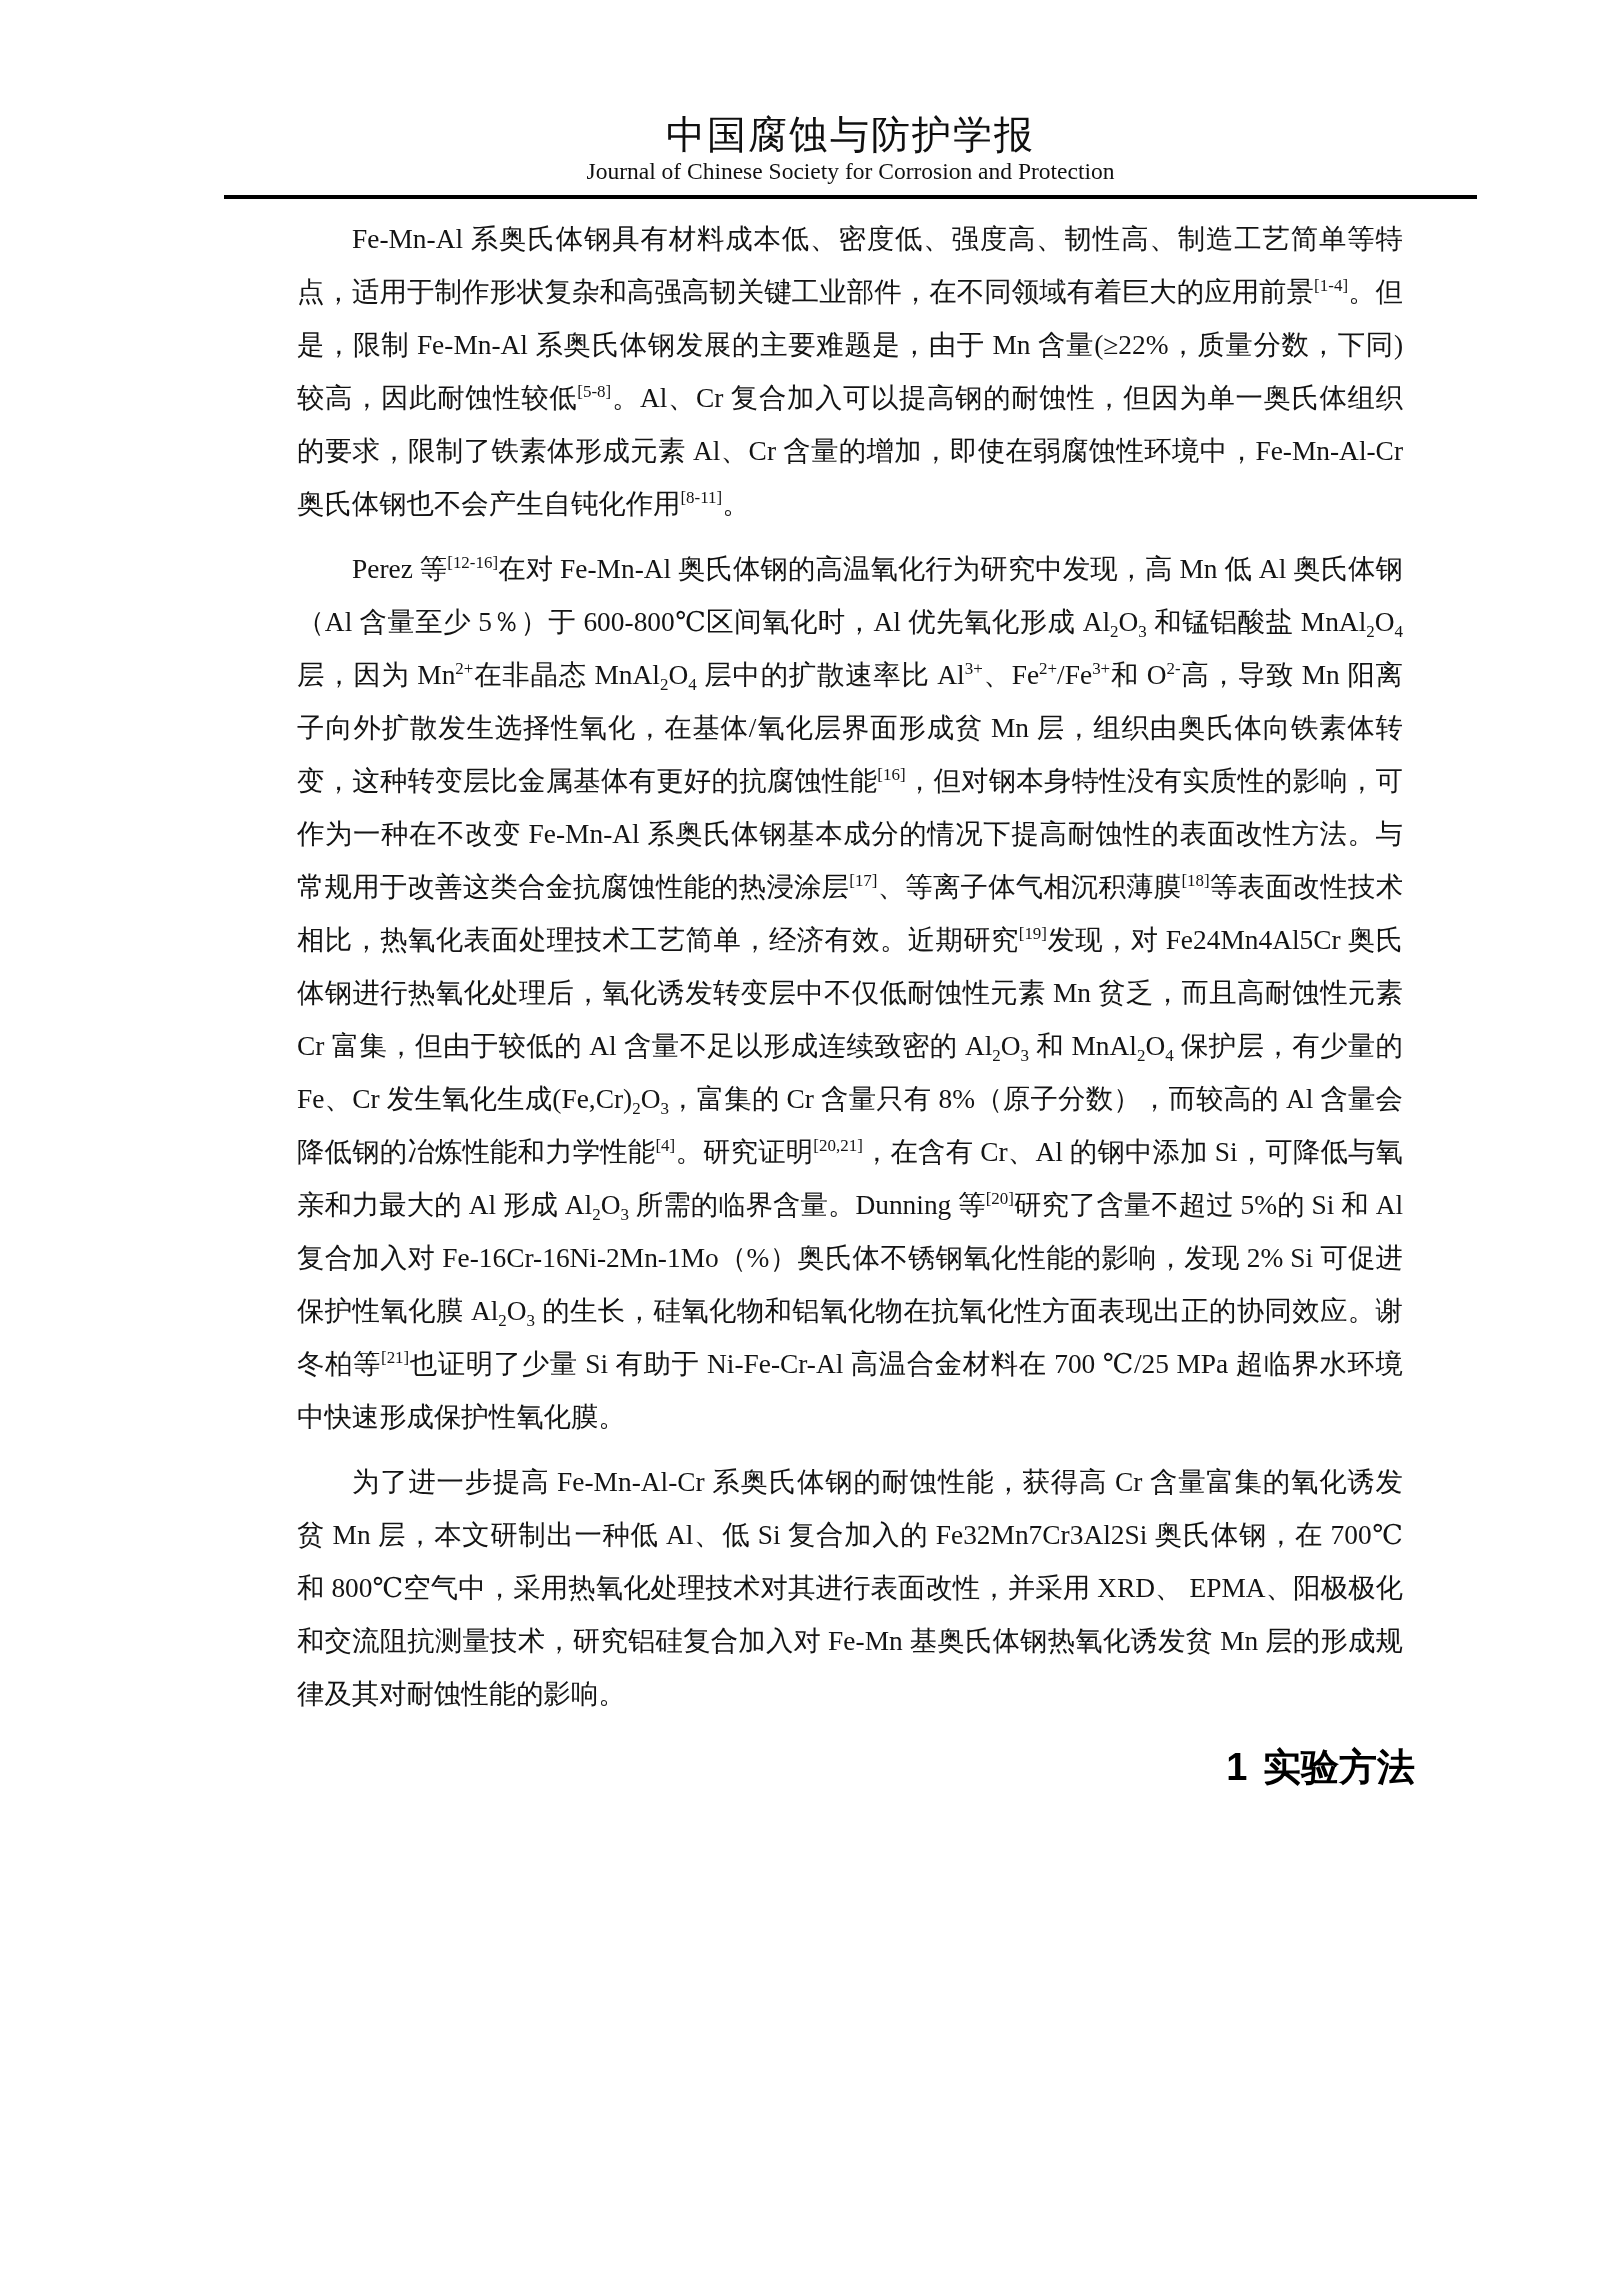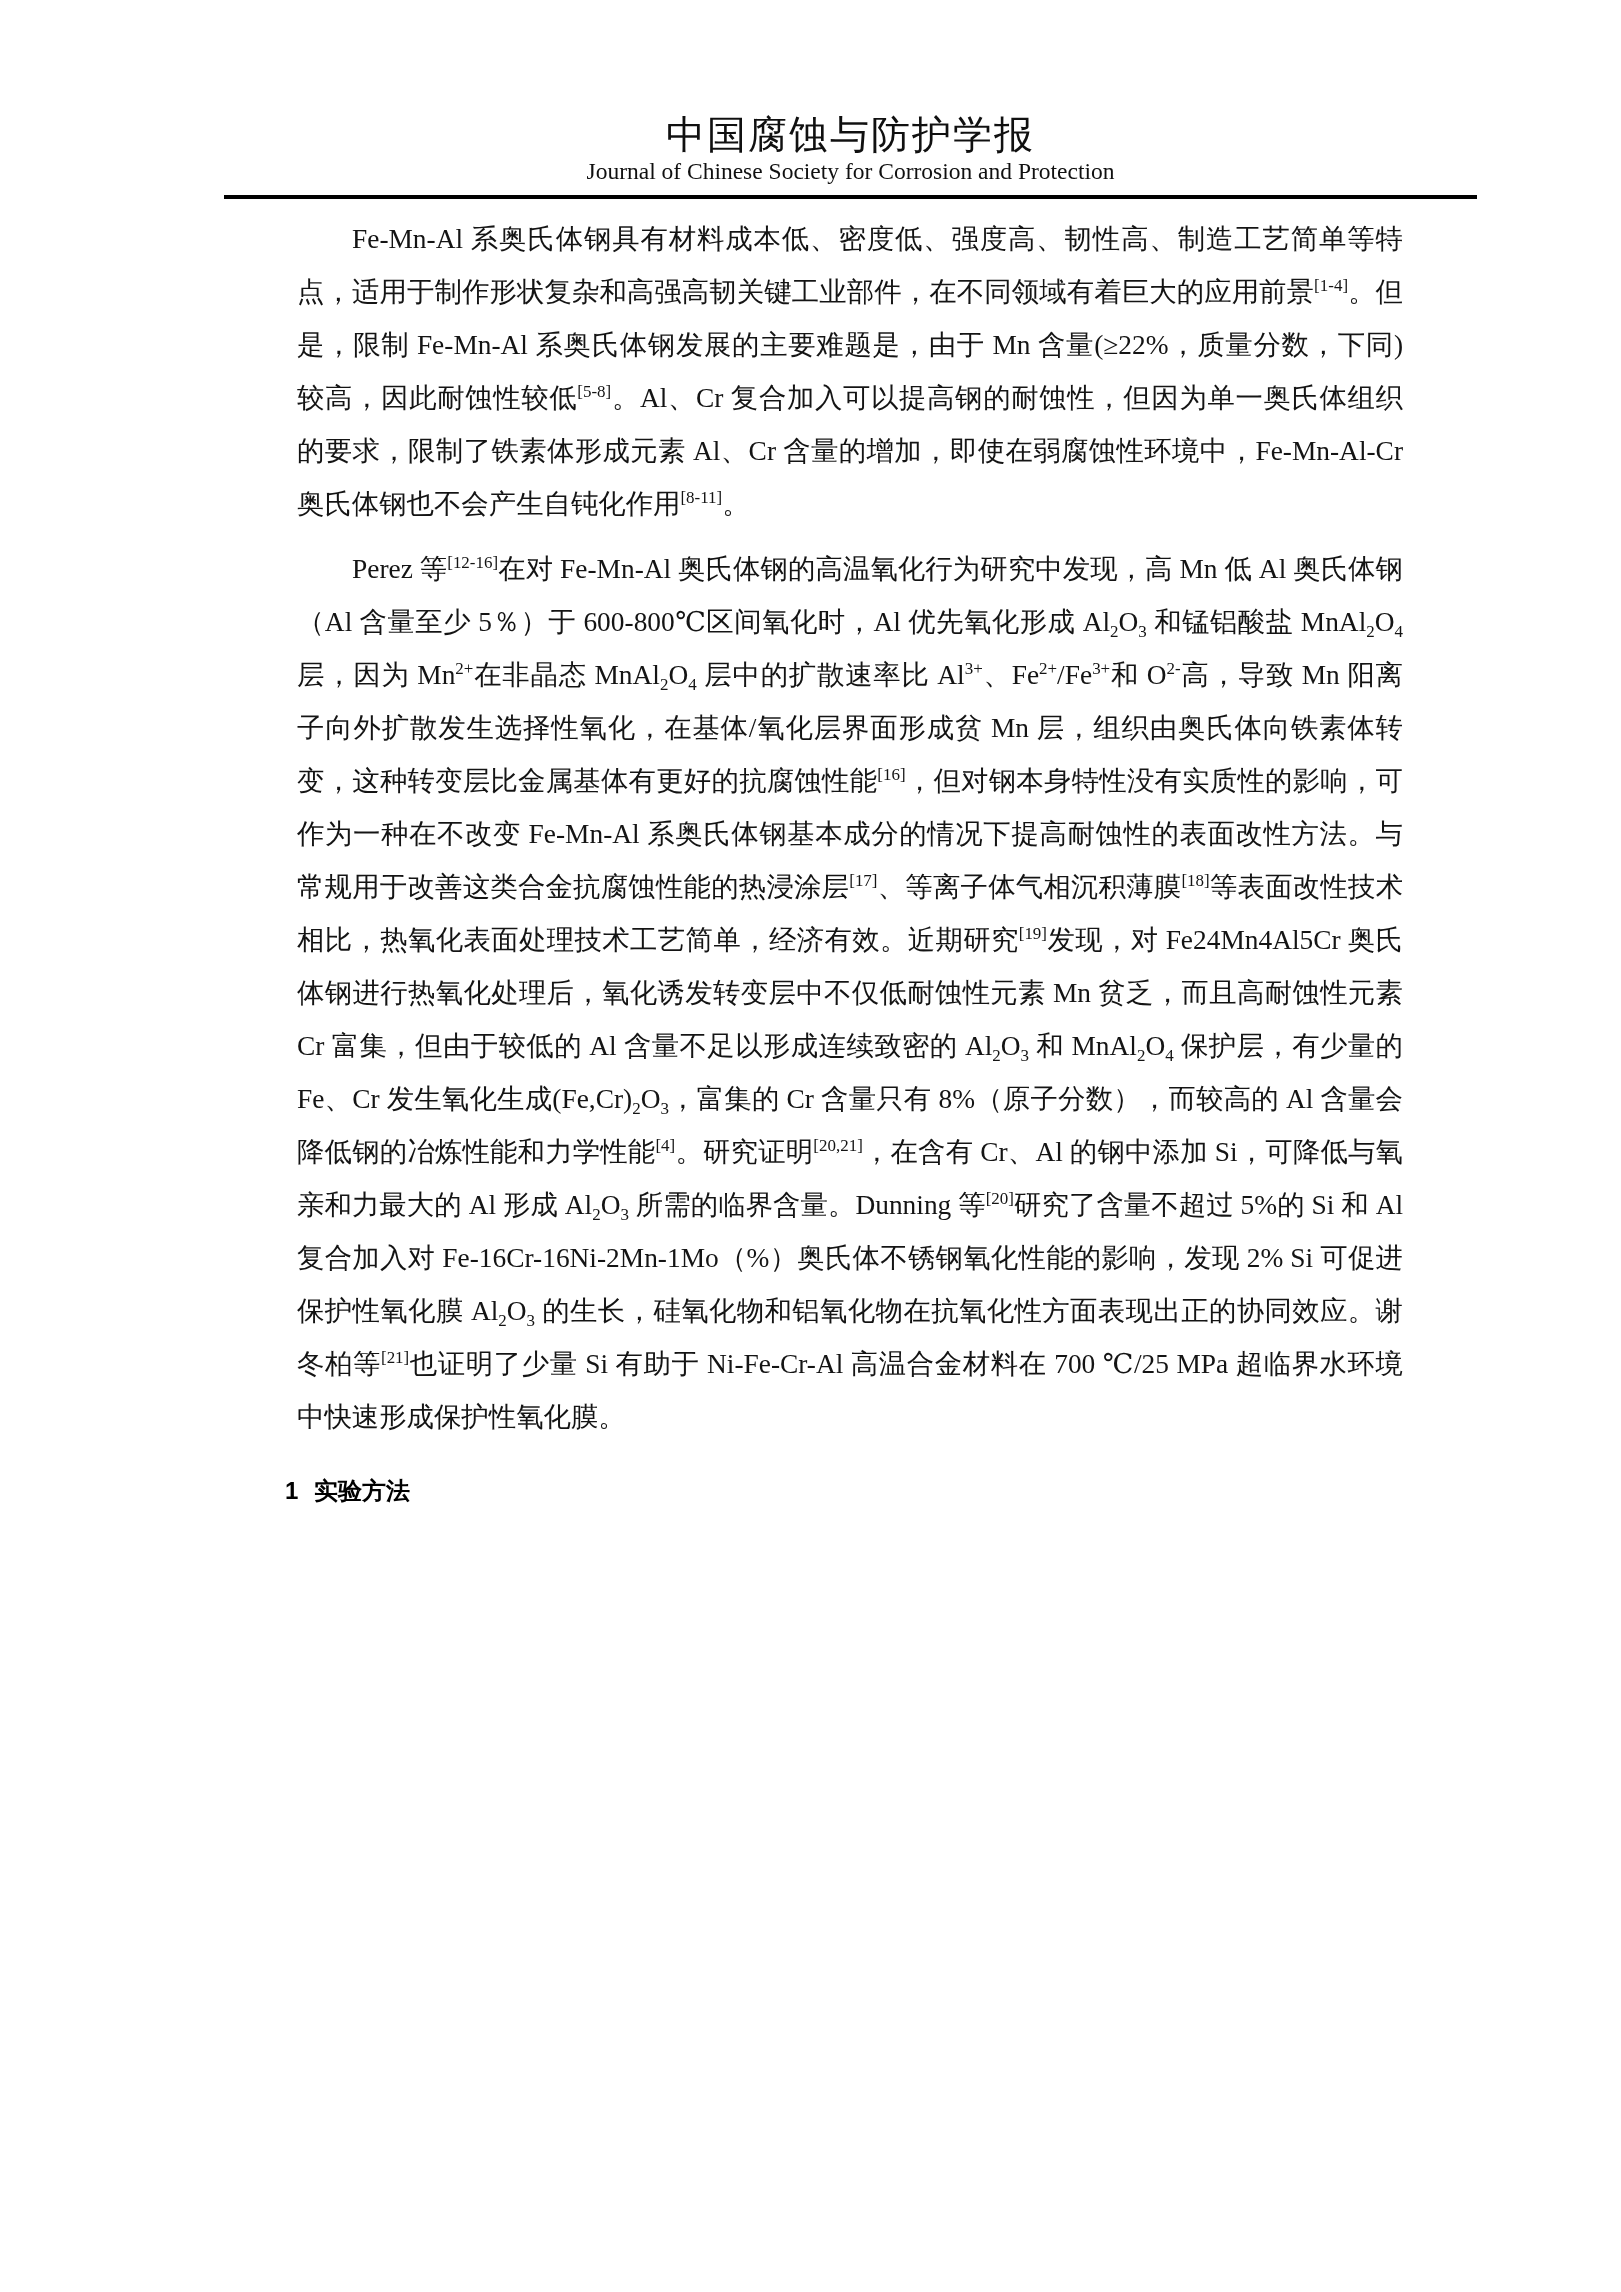--- a/index.html
+++ b/index.html
@@ -39,45 +39,47 @@
     text-indent: 55px;
     margin: 12px;
     word-break: break-word;
   }
   p.body-par sup, p.body-par sub {
     font-size: 0.62em;
     line-height: 0;
   }
   .section-heading {
     font-family: "Liberation Sans", "DejaVu Sans", sans-serif;
-    font-size: 24px;
+    font-size: 38px;
     font-weight: bold;
     line-height: 39px;
     margin: 26.5px 0 22.5px 0;
     color: #000000;
+    text-align: right;
   }
   .section-heading .heading-num { margin-right: 15.7px; }
 </style>
 </head>
 <body>
 
 <div class="page">
 
   <div class="header">
     <div class="journal-title">中国腐蚀与防护学报</div>
     <div class="journal-subtitle">Journal of Chinese Society for Corrosion and Protection</div>
     <div class="header-rule"></div>
   </div>
 
   <main class="content">
 
     <p class="body-par">Fe-Mn-Al 系奥氏体钢具有材料成本低、密度低、强度高、韧性高、制造工艺简单等特点，适用于制作形状复杂和高强高韧关键工业部件，在不同领域有着巨大的应用前景<sup>[1-4]</sup>。但是，限制 Fe-Mn-Al 系奥氏体钢发展的主要难题是，由于 Mn 含量(≥22%，质量分数，下同)较高，因此耐蚀性较低<sup>[5-8]</sup>。Al、Cr 复合加入可以提高钢的耐蚀性，但因为单一奥氏体组织的要求，限制了铁素体形成元素 Al、Cr 含量的增加，即使在弱腐蚀性环境中，Fe-Mn-Al-Cr 奥氏体钢也不会产生自钝化作用<sup>[8-11]</sup>。</p>
 
     <p class="body-par">Perez 等<sup>[12-16]</sup>在对 Fe-Mn-Al 奥氏体钢的高温氧化行为研究中发现，高 Mn 低 Al 奥氏体钢（Al 含量至少 5％）于 600-800℃区间氧化时，Al 优先氧化形成 Al<sub>2</sub>O<sub>3</sub> 和锰铝酸盐 MnAl<sub>2</sub>O<sub>4</sub> 层，因为 Mn<sup>2+</sup>在非晶态 MnAl<sub>2</sub>O<sub>4</sub> 层中的扩散速率比 Al<sup>3+</sup>、Fe<sup>2+</sup>/Fe<sup>3+</sup>和 O<sup>2-</sup>高，导致 Mn 阳离子向外扩散发生选择性氧化，在基体/氧化层界面形成贫 Mn 层，组织由奥氏体向铁素体转变，这种转变层比金属基体有更好的抗腐蚀性能<sup>[16]</sup>，但对钢本身特性没有实质性的影响，可作为一种在不改变 Fe-Mn-Al 系奥氏体钢基本成分的情况下提高耐蚀性的表面改性方法。与常规用于改善这类合金抗腐蚀性能的热浸涂层<sup>[17]</sup>、等离子体气相沉积薄膜<sup>[18]</sup>等表面改性技术相比，热氧化表面处理技术工艺简单，经济有效。近期研究<sup>[19]</sup>发现，对 Fe24Mn4Al5Cr 奥氏体钢进行热氧化处理后，氧化诱发转变层中不仅低耐蚀性元素 Mn 贫乏，而且高耐蚀性元素 Cr 富集，但由于较低的 Al 含量不足以形成连续致密的 Al<sub>2</sub>O<sub>3</sub> 和 MnAl<sub>2</sub>O<sub>4</sub> 保护层，有少量的 Fe、Cr 发生氧化生成(Fe,Cr)<sub>2</sub>O<sub>3</sub>，富集的 Cr 含量只有 8%（原子分数），而较高的 Al 含量会降低钢的冶炼性能和力学性能<sup>[4]</sup>。研究证明<sup>[20,21]</sup>，在含有 Cr、Al 的钢中添加 Si，可降低与氧亲和力最大的 Al 形成 Al<sub>2</sub>O<sub>3</sub> 所需的临界含量。Dunning 等<sup>[20]</sup>研究了含量不超过 5%的 Si 和 Al 复合加入对 Fe-16Cr-16Ni-2Mn-1Mo（%）奥氏体不锈钢氧化性能的影响，发现 2% Si 可促进保护性氧化膜 Al<sub>2</sub>O<sub>3</sub> 的生长，硅氧化物和铝氧化物在抗氧化性方面表现出正的协同效应。谢冬柏等<sup>[21]</sup>也证明了少量 Si 有助于 Ni-Fe-Cr-Al 高温合金材料在 700 ℃/25 MPa 超临界水环境中快速形成保护性氧化膜。</p>
 
+    <p class="body-par">为了进一步提高 Fe-Mn-Al-Cr 系奥氏体钢的耐蚀性能，获得高 Cr 含量富集的氧化诱发贫 Mn 层，本文研制出一种低 Al、低 Si 复合加入的 Fe32Mn7Cr3Al2Si 奥氏体钢，在 700℃和 800℃空气中，采用热氧化处理技术对其进行表面改性，并采用 XRD、 EPMA、阳极极化和交流阻抗测量技术，研究铝硅复合加入对 Fe-Mn 基奥氏体钢热氧化诱发贫 Mn 层的形成规律及其对耐蚀性能的影响。</p>
 
     <h2 class="section-heading">
       <span class="heading-num">1</span><span>实验方法</span>
     </h2>
 
 
   </main>
 
 </div>
 

